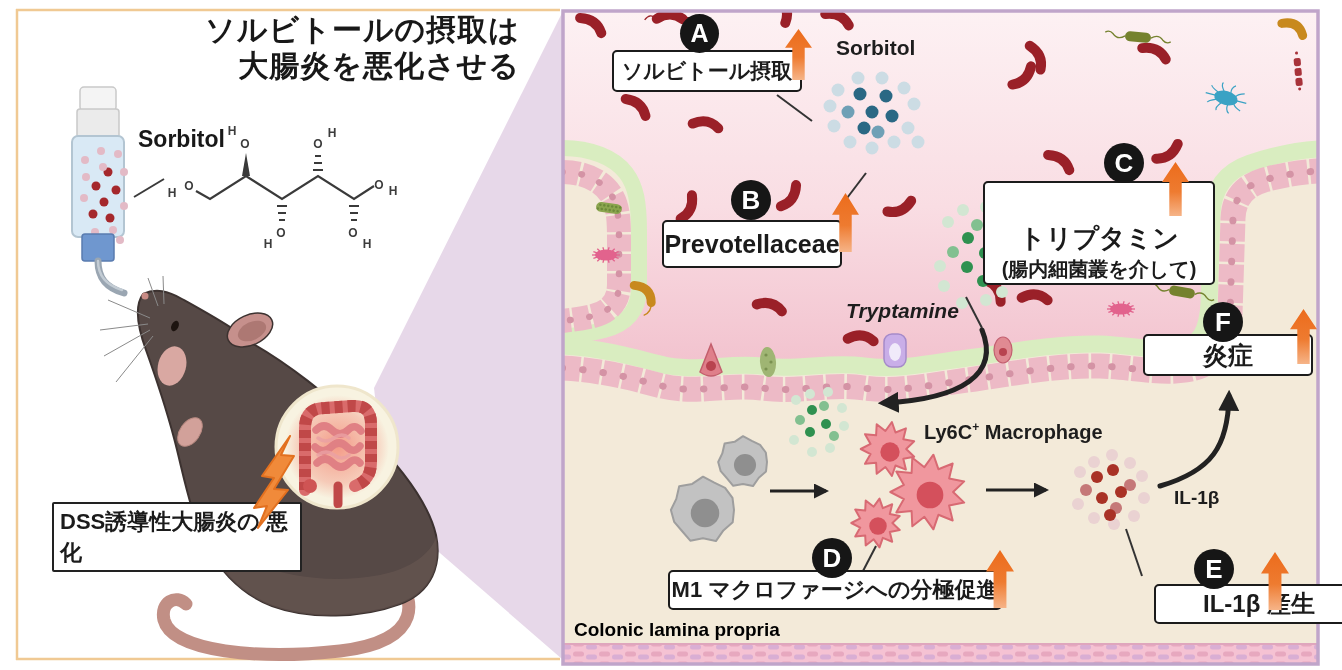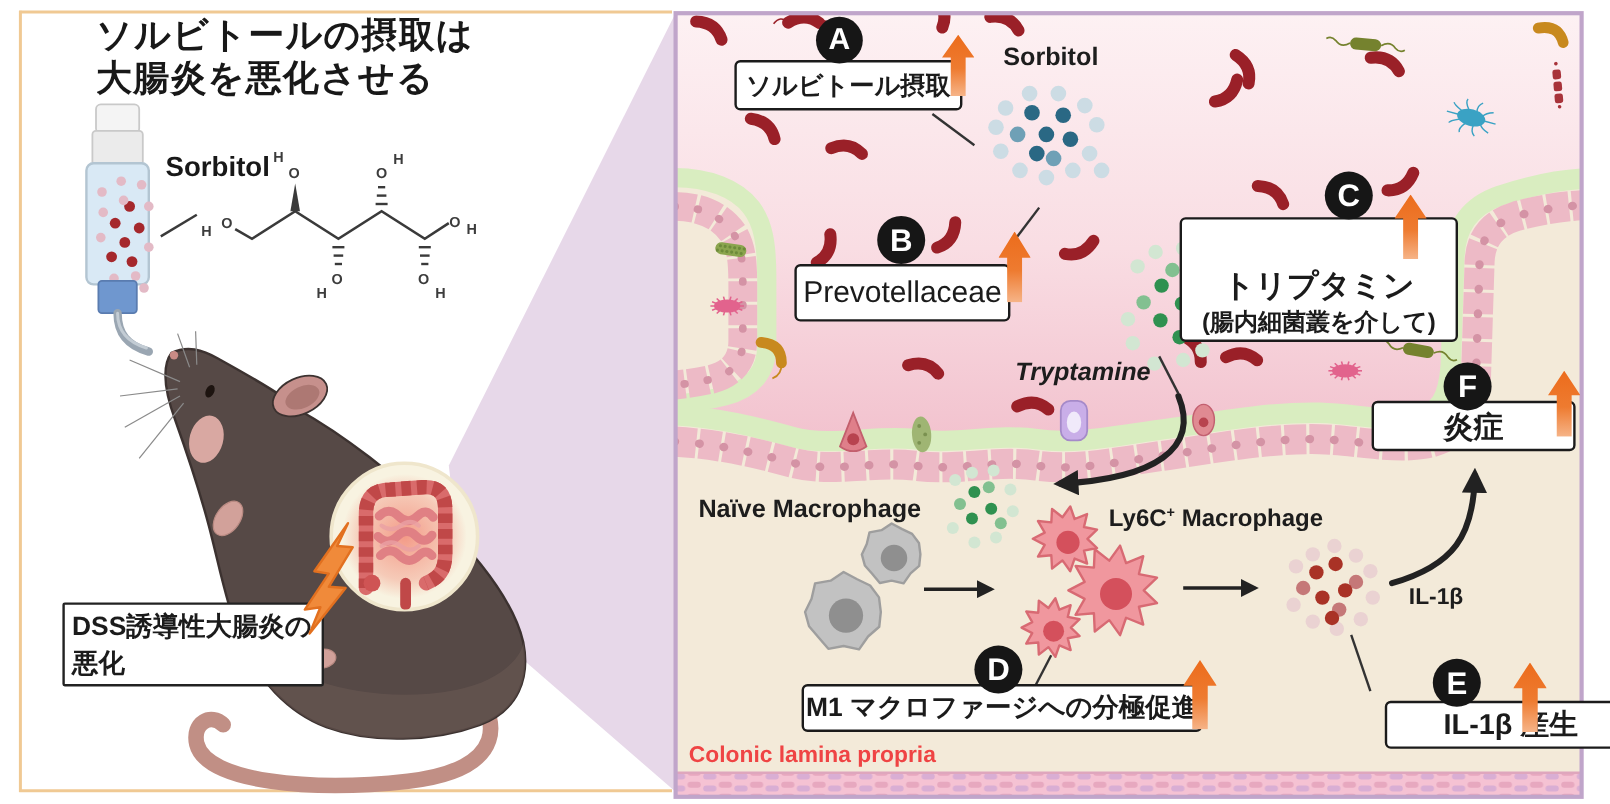--- a/index.html
+++ b/index.html
@@ -2,24 +2,24 @@
 <html style="--accent: #ee7226;"><head>
 <meta charset="utf-8">
 <style>
   html,body{margin:0;padding:0;background:#ffffff;}
   #stage{position:relative;width:1342px;height:670px;background:#fff;overflow:hidden;
          font-family:"Liberation Sans","DejaVu Sans",sans-serif;color:#1b1b1b;}
   #art,#boltlayer{position:absolute;left:0;top:0;}
   #art{z-index:0;}
   .ov{position:absolute;z-index:2;}
   #boltlayer{z-index:3;pointer-events:none;}
-  .title{font-weight:800;font-size:30px;line-height:36px;text-align:left;letter-spacing:1px;color:#181818;}
+  .title{font-weight:800;font-size:30px;line-height:36px;text-align:right;letter-spacing:1px;color:#181818;}
   .mol-label{font-weight:800;font-size:23px;color:#181818;}
   .free-label{font-weight:800;color:#1d1d1d;white-space:nowrap;}
-  .tissue-label{font-weight:800;color:#ef4444;}
+  .tissue-label{font-weight:800;color:#000000;}
   .step-box{background:#ffffff;border:2.5px solid #1b1b1b;border-radius:5px;
             display:flex;flex-direction:column;align-items:center;justify-content:center;
             font-weight:700;text-align:center;box-sizing:border-box;}
   .badge{background:#161616;color:#ffffff;border-radius:50%;display:flex;align-items:center;
          justify-content:center;font-weight:800;}
   .up-arrow{clip-path:polygon(50% 0,100% 37%,73% 37%,73% 100%,27% 100%,27% 37%,0 37%);
             background:linear-gradient(180deg,#ec6c1c 0%,#ee7b30 55%,#f6b488 100%);}
   .dss-box{background:#fff;border:2.5px solid #222;font-weight:700;font-size:22px;line-height:31px;
            padding:2px 6px;box-sizing:border-box;border-radius:2px;}
   sup{font-size:0.6em;}
@@ -484,32 +484,32 @@
     </g>
   </g>
   <rect x="563" y="11" width="755" height="653" fill="none" stroke="#c0a5ca" stroke-width="3.5"></rect>
 </svg>
 
 <div class="ov title" style="left:80px;top:12px;width:440px;">
   <span>ソルビトールの摂取は</span><br>
   <span>大腸炎を悪化させる</span>
 </div>
 <div class="ov mol-label" style="left:138px;top:126px;">Sorbitol</div>
-<div class="ov dss-box" style="left:52px;top:502px;width:218px;">
+<div class="ov dss-box" style="left:52px;top:502px;width:250px;">
   <span>DSS誘導性大腸炎の</span>
   <span>悪化</span>
 </div>
 
 <div class="ov step-box" style="left:612px;top:50px;width:190px;height:42px;font-size:21px;text-align:center;">
   <span>ソルビトール摂取</span>
 </div>
 <div class="ov badge" style="left:680px;top:14px;width:39px;height:39px;font-size:25px;">A</div>
 <div class="ov up-arrow" style="left:785px;top:29px;width:27px;height:51px;"></div>
 
-<div class="ov step-box" style="left:662px;top:220px;width:180px;height:48px;font-size:25px;font-weight:400;">
+<div class="ov step-box" style="left:662px;top:220px;width:180px;height:48px;font-size:25px;font-weight:700;">
   <span>Prevotellaceae</span>
 </div>
 <div class="ov badge" style="left:731px;top:180px;width:40px;height:40px;font-size:26px;">B</div>
 <div class="ov up-arrow" style="left:832px;top:193px;width:27px;height:59px;"></div>
 
 <div class="ov step-box" style="left:983px;top:181px;width:232px;height:104px;font-size:26px;line-height:34px;justify-content:flex-end;">
   <span>トリプタミン</span>
   <span style="font-size:20px;line-height:28px;">(腸内細菌叢を介して)</span>
 </div>
 <div class="ov badge" style="left:1104px;top:143px;width:40px;height:40px;font-size:26px;">C</div>
@@ -528,21 +528,20 @@
 <div class="ov up-arrow" style="left:1261px;top:552px;width:28px;height:58px;"></div>
 
 <div class="ov step-box" style="left:1143px;top:334px;width:170px;height:42px;font-size:25px;justify-content:center;">
   <span>炎症</span>
 </div>
 <div class="ov badge" style="left:1203px;top:302px;width:40px;height:40px;font-size:26px;">F</div>
 <div class="ov up-arrow" style="left:1290px;top:309px;width:27px;height:55px;"></div>
 
 <div class="ov free-label" style="left:836px;top:36px;font-size:21px;">Sorbitol</div>
 <div class="ov free-label" style="left:846px;top:299px;font-size:21px;font-style:italic;">Tryptamine</div>
-<div class="ov free-label" style="left:582px;top:413px;font-size:21px;">Naïve Macrophage</div>
 <div class="ov free-label" style="left:924px;top:420px;font-size:20px;"><span>Ly6C</span><sup>+</sup><span> Macrophage</span></div>
 <div class="ov free-label" style="left:1174px;top:487px;font-size:19px;">IL-1β</div>
 <div class="ov tissue-label" style="left:574px;top:619px;font-size:19px;">Colonic lamina propria</div>
 
 <svg id="boltlayer" width="1342" height="670" viewBox="0 0 1342 670">
   <polygon points="290,436 262,476 274,478 254,508 267,506 258,528 288,490 274,489 294,456 281,455" fill="#f08a3a" stroke="#e2701f" stroke-width="2" stroke-linejoin="round"></polygon>
 </svg>
 
 </div>
 

